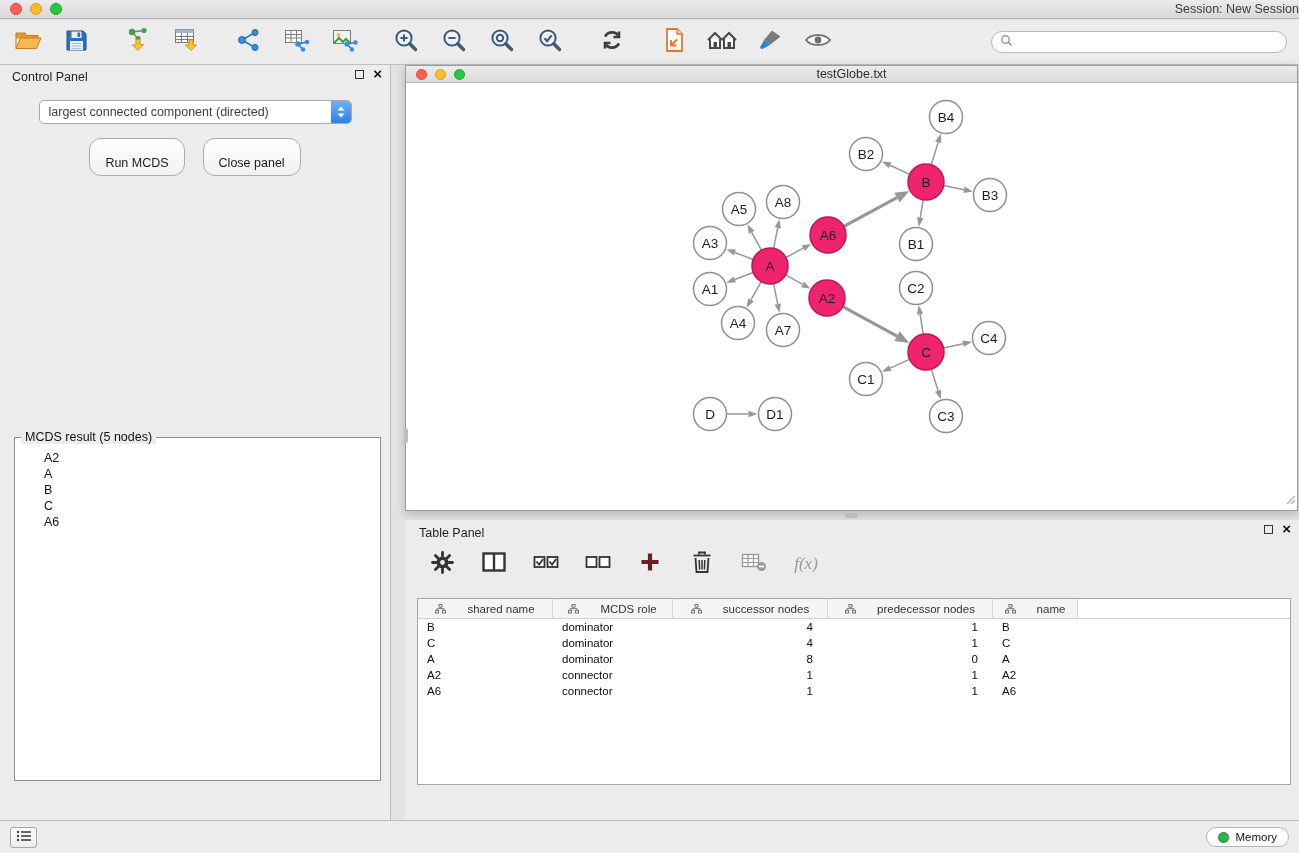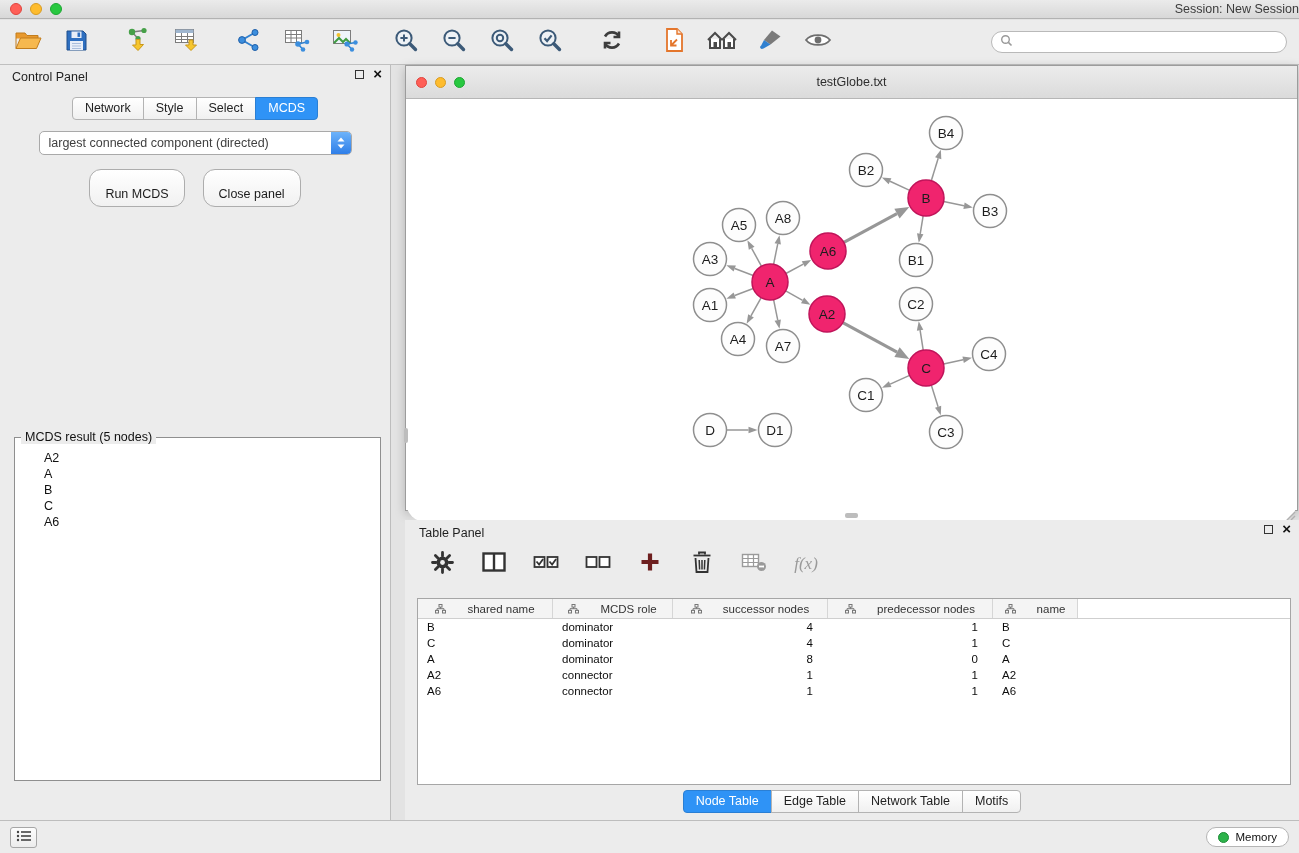--- a/index.html
+++ b/index.html
@@ -59,21 +59,21 @@
   .mcds-box { position:absolute; left:14px; right:9px; top:372px; height:344px;
               background:#fff; border:1px solid #8f8f8f;padding-left:23px; }
   .mcds-legend { position:absolute; top:-8px; left:6px; background:#ececec; padding:0 4px;
                  font-size:12.5px; color:#111; }
   .mcds-list { padding:12px 2px 0 6px; }
   .result-item { font-size:12.5px; color:#111; line-height:16px; }
 
   
   .net-window { position:absolute; left:405px; top:65px; width:893px; height:446px;
                 background:#fff; border:1px solid #9c9c9c; box-shadow:0 3px 10px rgba(0,0,0,.22); }
-  .net-titlebar { position:relative; height:33px; background:linear-gradient(#ececec,#dbdbdb);
+  .net-titlebar { position:relative; height:17px; background:linear-gradient(#ececec,#dbdbdb);
                   border-bottom:1px solid #b6b6b6; display:flex; align-items:center; }
   .net-titlebar .tl { width:11px; height:11px; }
   .net-title { position:absolute; left:0; right:0; text-align:center; font-size:12.5px; color:#2e2e2e; }
   .net-canvas { position:relative; width:100%; height:423px; background:#fff;border-radius:20px; }
   .net-canvas svg { position:absolute; left:0; top:0; }
   .resize-grip { position:absolute; right:1px; bottom:1px; width:12px; height:12px; }
 
   .mini-scroll-v { position:absolute; left:404px; top:428px; width:4px; height:15px;
                    background:#bdbdbd; border-radius:2px; }
   .mini-scroll-h { position:absolute; left:845px; top:513px; width:13px; height:5px;
@@ -271,26 +271,20 @@
   </div>
 
   <div class="control-panel">
     <div class="panel-header">
       <span class="panel-title">Control Panel</span>
       <span class="panel-icons">
         <span class="mini-sq"></span>
         <span class="mini-x">×</span>
       </span>
     </div>
-    <div class="seg-row">
-        <div class="seg-btn">Network</div>
-        <div class="seg-btn">Style</div>
-        <div class="seg-btn">Select</div>
-        <div class="seg-btn selected">MCDS</div>
-      </div>
     <div class="dropdown">
       <span class="dropdown-text">largest connected component (directed)</span>
       <span class="dropdown-stepper">
           <svg width="10" height="14" viewBox="0 0 10 14">
             <path d="M5 1.5 L8.5 5.5 H1.5 z" fill="#fff"></path>
             <path d="M5 12.5 L1.5 8.5 H8.5 z" fill="#fff"></path>
           </svg>
         </span>
     </div>
     <div class="btn-row">
@@ -599,26 +593,20 @@
           <div class="tr">
             <div class="td l">A6</div>
             <div class="td l">connector</div>
             <div class="td r">1</div>
             <div class="td r">1</div>
             <div class="td l">A6</div>
             <div class="td"></div>
           </div>
         </div>
     </div>
-    <div class="tp-tabs seg-row">
-        <div class="seg-btn selected">Node Table</div>
-        <div class="seg-btn">Edge Table</div>
-        <div class="seg-btn">Network Table</div>
-        <div class="seg-btn">Motifs</div>
-      </div>
   </div>
 
   <div class="statusbar">
     <div class="list-btn">
       <span><svg width="16" height="12" viewBox="0 0 16 12">
             <circle cx="2" cy="2" r="1.2" fill="#444"></circle>
             <line x1="5" y1="2" x2="15" y2="2" stroke="#444" stroke-width="1.6"></line>
             <circle cx="2" cy="6" r="1.2" fill="#444"></circle>
             <line x1="5" y1="6" x2="15" y2="6" stroke="#444" stroke-width="1.6"></line>
             <circle cx="2" cy="10" r="1.2" fill="#444"></circle>

